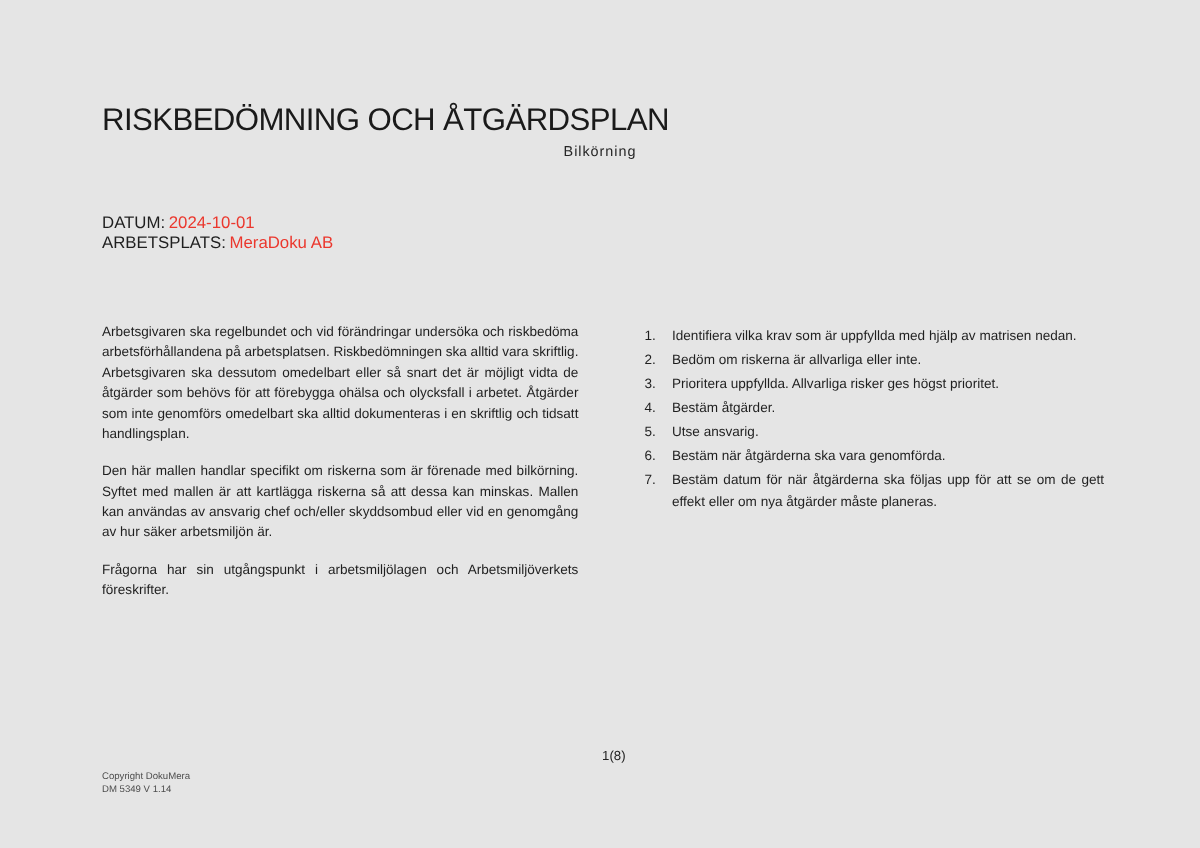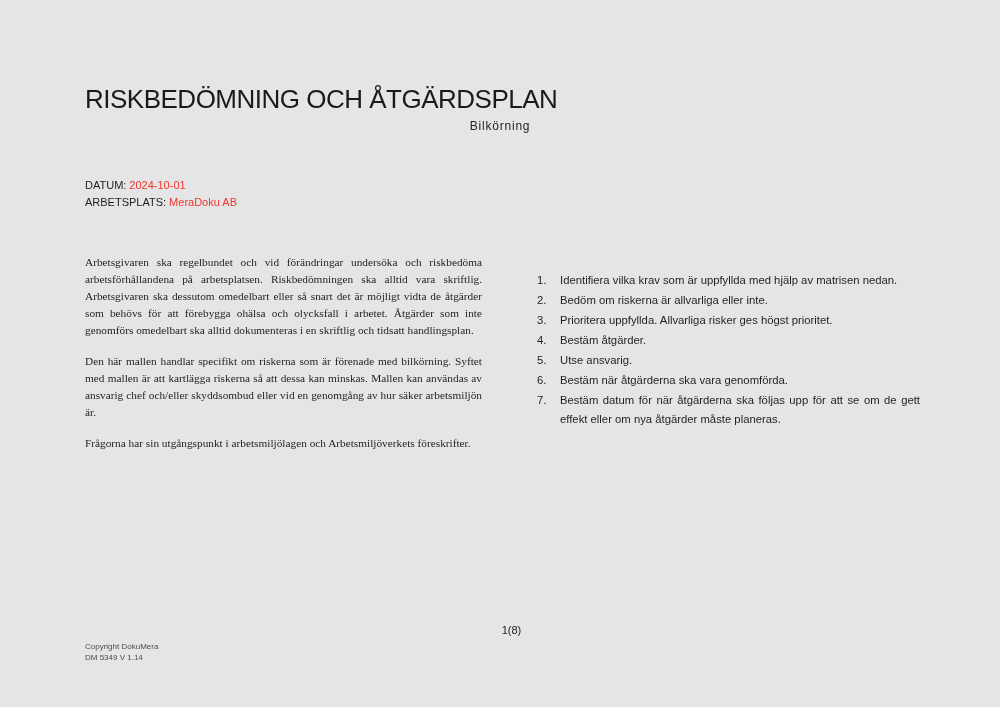--- a/index.html
+++ b/index.html
@@ -51,33 +51,32 @@
     top: 177px;
     width: 420px;
   }
   .info-right {
     position: absolute;
     left: 550px;
     top: 177px;
     width: 400px;
   }
   .info-row {
-    font-size: 11px;
+    font-size: 14px;
     line-height: 17px;
     white-space: nowrap;
   }
   .info-label { color: var(--ink); }
   .info-value { color: var(--accent); margin-left: 3px; }
   
   .body-left {
     position: absolute;
     left: 85px;
-    top: 254px;
+    top: 269px;
     width: 397px;
-    font-family: Liberation Serif, serif;
   }
   .body-left p {
     font-size: 11.3px;
     line-height: 17px;
     text-align: justify;
     color: var(--ink);
     margin-bottom: 14px;
   }
   .body-right {
     position: absolute;

